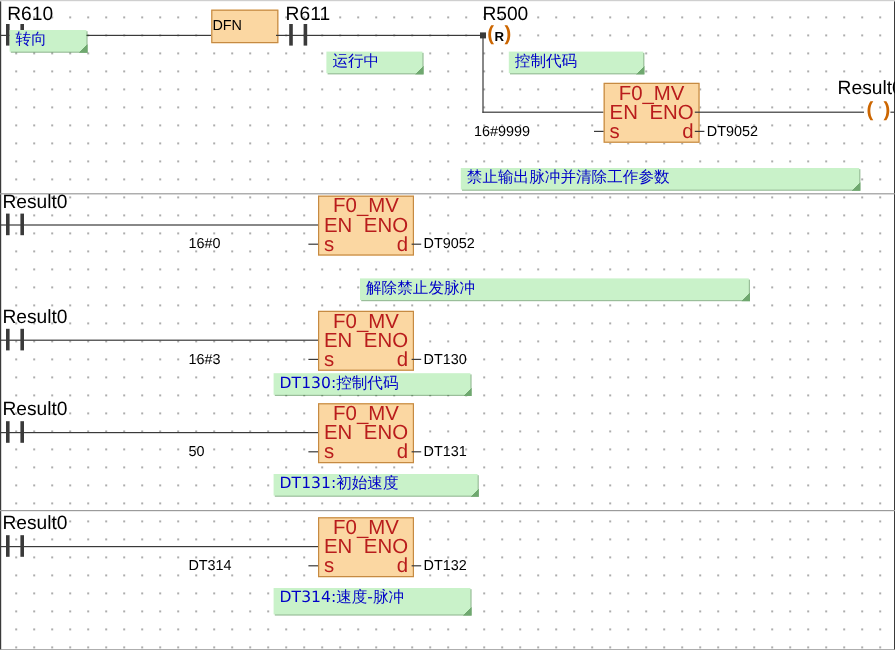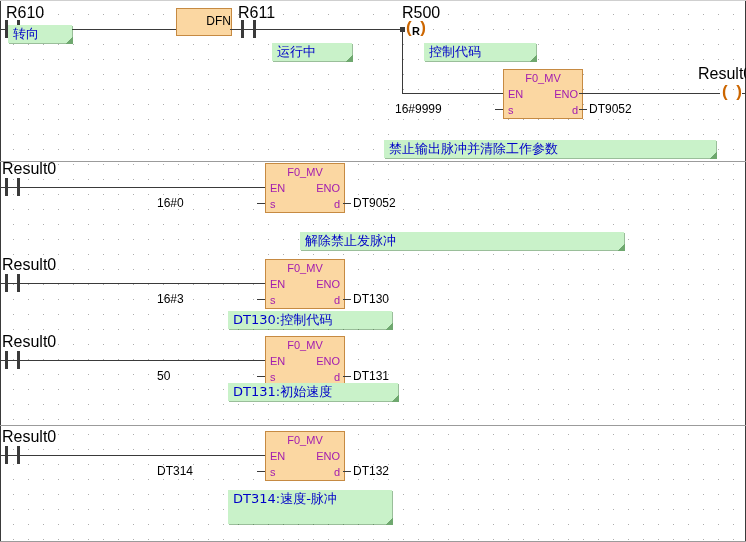--- a/index.html
+++ b/index.html
@@ -17,35 +17,35 @@
   .dot{position:absolute;width:5px;height:5px;background:var(--wire)}
   .rail{position:absolute;background:var(--wire)}
   .sep{position:absolute;left:0;width:746px;height:1px;background:#9b9b9b}
   .lbl{position:absolute;font-size:16px;color:#000;white-space:nowrap;line-height:14px}
   .opr{position:absolute;font-size:12px;color:#000;white-space:nowrap;line-height:14px}
   .opr.right{text-align:left}
   .contact{position:absolute;width:17px;height:18px}
   .contact::before,.contact::after{content:"";position:absolute;top:0;width:3px;height:18px;background:var(--wire)}
   .contact::before{left:1px}.contact::after{right:1px}
   .opbox{position:absolute;background:var(--block-fill);border:1px solid var(--block-border);
-    font-size:12px;color:#000;text-align:right}
+    font-size:12px;color:#000;text-align:left}
   .fblock{position:absolute;width:78px;background:var(--block-fill);border:1px solid var(--block-border);
-    font-size:11px;color:#a21caf}
+    font-size:17px;color:#b91c1c}
   .fb-title{height:16px;line-height:16px;text-align:center}
   .fb-row{height:16px;line-height:16px;display:flex;justify-content:space-between;padding:0 4px}
   .coil{position:absolute;width:24px;height:18px;color:var(--coil);font-size:17px;line-height:18px;font-weight:bold}
   .coil::before{content:"(";position:absolute;left:2px;top:-1px}
   .coil::after{content:")";position:absolute;right:2px;top:-1px}
   .coil .letter{position:absolute;left:0;right:0;top:2px;text-align:center;font-size:11px;font-weight:bold;color:#000}
   .comment{position:absolute;height:18px;background:var(--comment-bg);color:var(--comment-text);
     font-size:13px;line-height:18px;padding:0 5px;white-space:nowrap;
     box-shadow:1px 1px 0 rgba(30,110,30,.45);font-family:"DejaVu Sans",sans-serif}
   .comment::after{content:"";position:absolute;right:-1px;bottom:-1px;width:7px;height:7px;
     background:linear-gradient(135deg, transparent 49%, var(--comment-shadow) 50%)}
-  .comment.two{height:34px;line-height:17px}
+  .comment.two{height:22px;line-height:17px}
   .comment.two span{display:block}
 </style>
 </head>
 <body>
 
 <div id="canvas">
 
   <div class="rail" style="left:0;top:0;width:1px;height:542px"></div>
   <div class="rail" style="left:745px;top:0;width:1px;height:542px"></div>
   <div class="sep" style="top:160px"></div>
@@ -155,21 +155,21 @@
     <div class="fb-row">
       <span>s</span>
       <span>d</span>
     </div>
   </div>
   <div class="wire" style="left:257px;top:375px;width:8px;height:1px"></div>
   <div class="opr right" style="left:157px;top:368px;width:100px">50</div>
   <div class="wire" style="left:343px;top:375px;width:8px;height:1px"></div>
   <div class="opr" style="left:353px;top:368px">DT131</div>
 
-  <div class="comment" style="left:228px;top:382px;width:160px">DT131:初始速度</div>
+  <div class="comment" style="left:228px;top:394px;width:160px">DT131:初始速度</div>
 
   <div class="wire" style="left:0;top:454px;width:265px;height:1px"></div>
   <div class="lbl" style="left:2px;top:429px">Result0</div>
   <div class="contact" style="left:4px;top:445px"></div>
 
   <div class="fblock" style="left:265px;top:430px">
     <div class="fb-title">F0_MV</div>
     <div class="fb-row">
       <span>EN</span>
       <span>ENO</span>

